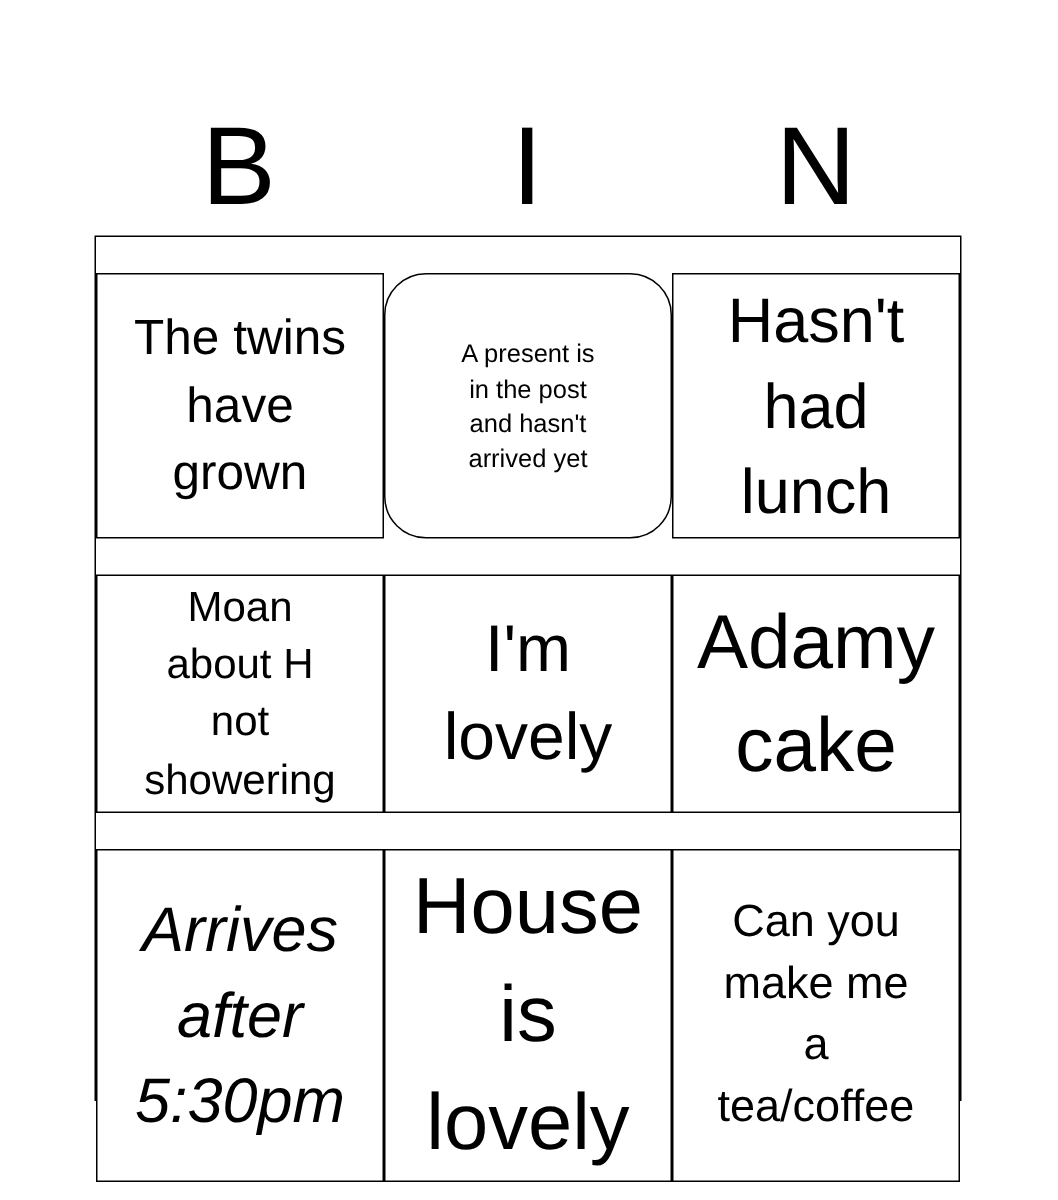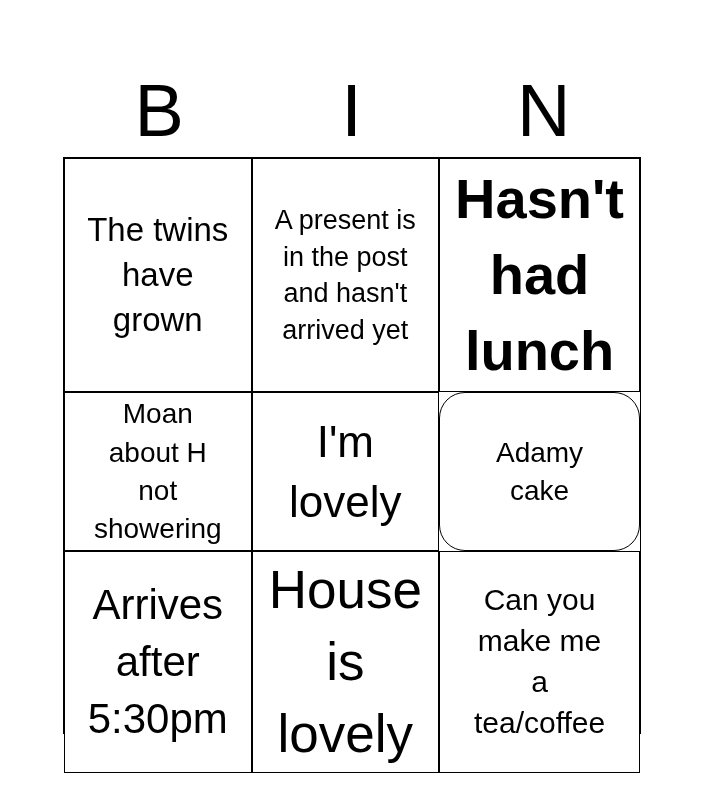--- a/index.html
+++ b/index.html
@@ -53,29 +53,30 @@
     border: 1px solid #000000;
     display: flex;
     align-items: center;
     justify-content: center;
     text-align: center;
     white-space: pre-line;
     line-height: 1.36;
     padding: 2px 15px;
     background: #ffffff;
     color: #000000;
+    margin-top: 24px;
   }
   
   .bingo-cell:nth-child(1) { font-size: 33px; }
-  .bingo-cell:nth-child(2) { font-size: 27px; }
-  .bingo-cell:nth-child(3) { font-size: 56px; font-weight: bold; }
+  .bingo-cell:nth-child(2) { font-size: 17px; border-radius: 28px; }
+  .bingo-cell:nth-child(3) { font-size: 42px; }
   .bingo-cell:nth-child(4) { font-size: 28px; text-align: center; }
   .bingo-cell:nth-child(5) { font-size: 44px; }
-  .bingo-cell:nth-child(6) { font-size: 28px; border-radius: 26px; }
-  .bingo-cell:nth-child(7) { font-size: 42px; }
+  .bingo-cell:nth-child(6) { font-size: 51px; }
+  .bingo-cell:nth-child(7) { font-size: 42px; font-style: italic; }
   .bingo-cell:nth-child(8) { font-size: 53px; }
   .bingo-cell:nth-child(9) { font-size: 30px; }
 </style>
 </head>
 <body>
 
 <div class="page">
 
   <div class="bingo-header">
     <div class="header-letter">B</div>

